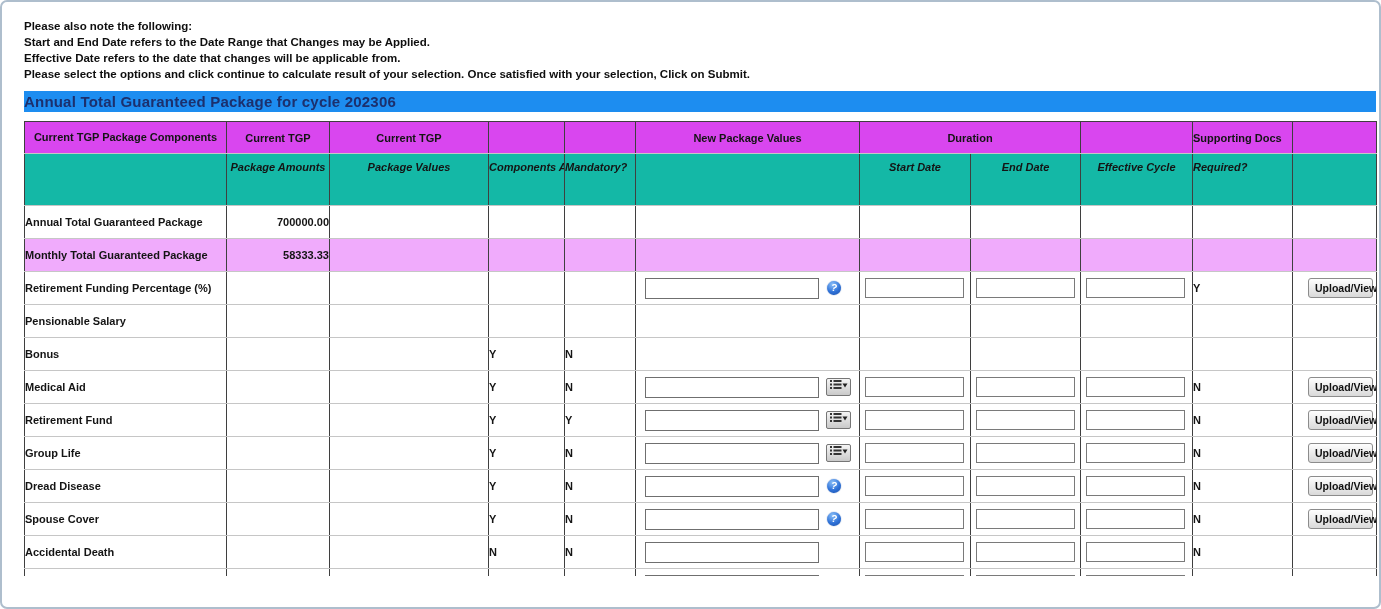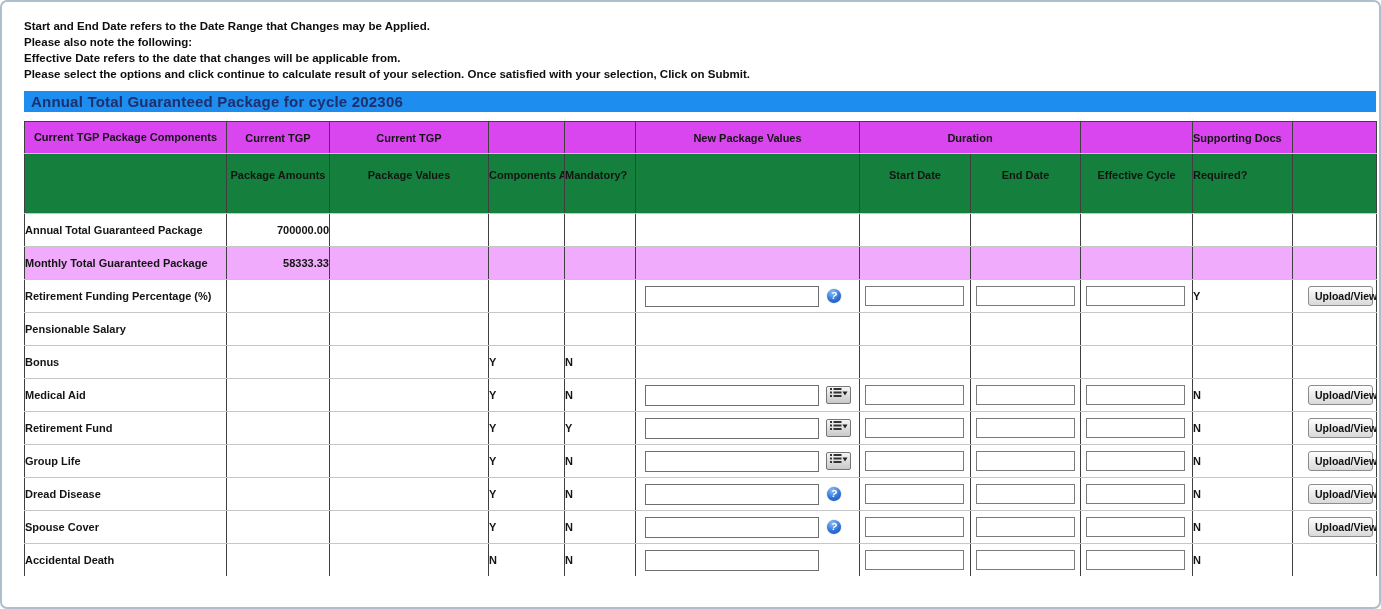--- a/index.html
+++ b/index.html
@@ -12,37 +12,37 @@
     background:#fff;
     overflow:hidden;
     font-family:"Liberation Sans",sans-serif;
   }
   .content{padding:16px 0 0 22px;}
   .notes p{margin:0;font-size:11.5px;font-weight:bold;line-height:16px;color:#0e0e0e;}
   .title-bar{
     width:1352px;height:21px;margin-top:9px;
     background:#1d8df0;color:#1c306d;
     font-size:15px;font-weight:600;line-height:21px;
-    padding-left:7px;box-sizing:border-box;
+    padding-left:0;box-sizing:border-box;
     letter-spacing:.2px;
     white-space:nowrap;
   }
   .table-clip{width:1353px;height:455px;overflow:hidden;margin-top:9px;}
   table.tgp{
     border-collapse:collapse;table-layout:fixed;width:1352px;
     border:1px solid #3f3f3f;
   }
   table.tgp th, table.tgp td{
     border-right:1px solid #3f3f3f;
     border-bottom:1px solid #c6c6c6;
     font-size:11px;font-weight:bold;color:#141414;
     padding:0;overflow:hidden;white-space:nowrap;
   }
   tr.hrow1 th{height:31px;background:#d946ef;vertical-align:middle;}
-  tr.hrow2 th{height:44px;background:#15803d;vertical-align:top;padding-top:15px;}
+  tr.hrow2 th{height:44px;background:#14b8a6;vertical-align:top;padding-top:7px;font-style:italic;}
   tr.drow td{height:32px;vertical-align:middle;background:#fff;}
   tr.drow.alt td{background:#f0abfc;}
   .al{text-align:left;padding-left:6px;}
   .ar{padding-right:5px;}
   .ac{text-align:center;}
   .wrap{white-space:normal;line-height:13px;}
   td.c-comp{text-align:left;padding-left:13px;}
   td.c-amt,td.c-val{text-align:right;padding-right:6px;}
   td.c-yn{text-align:left;padding-left:11px;}
   td.c-new,td.c-date,td.c-cyc{text-align:left;}
@@ -78,22 +78,22 @@
     margin-left:12px;
   }
 </style>
 </head>
 <body>
 
 <div class="page">
   <div class="content">
 
     <div class="notes">
+      <p>Please also note the following:</p>
       <p>Start and End Date refers to the Date Range that Changes may be Applied.</p>
-      <p>Please also note the following:</p>
       <p>Effective Date refers to the date that changes will be applicable from.</p>
       <p>Please select the options and click continue to calculate result of your selection. Once satisfied with your selection, Click on Submit.</p>
     </div>
 
     <div class="title-bar" style="background: rgb(29, 141, 240); color: rgb(28, 48, 109);">
       <span>Annual Total Guaranteed Package for cycle 202306</span>
     </div>
 
     <div class="table-clip">
       <table class="tgp">

